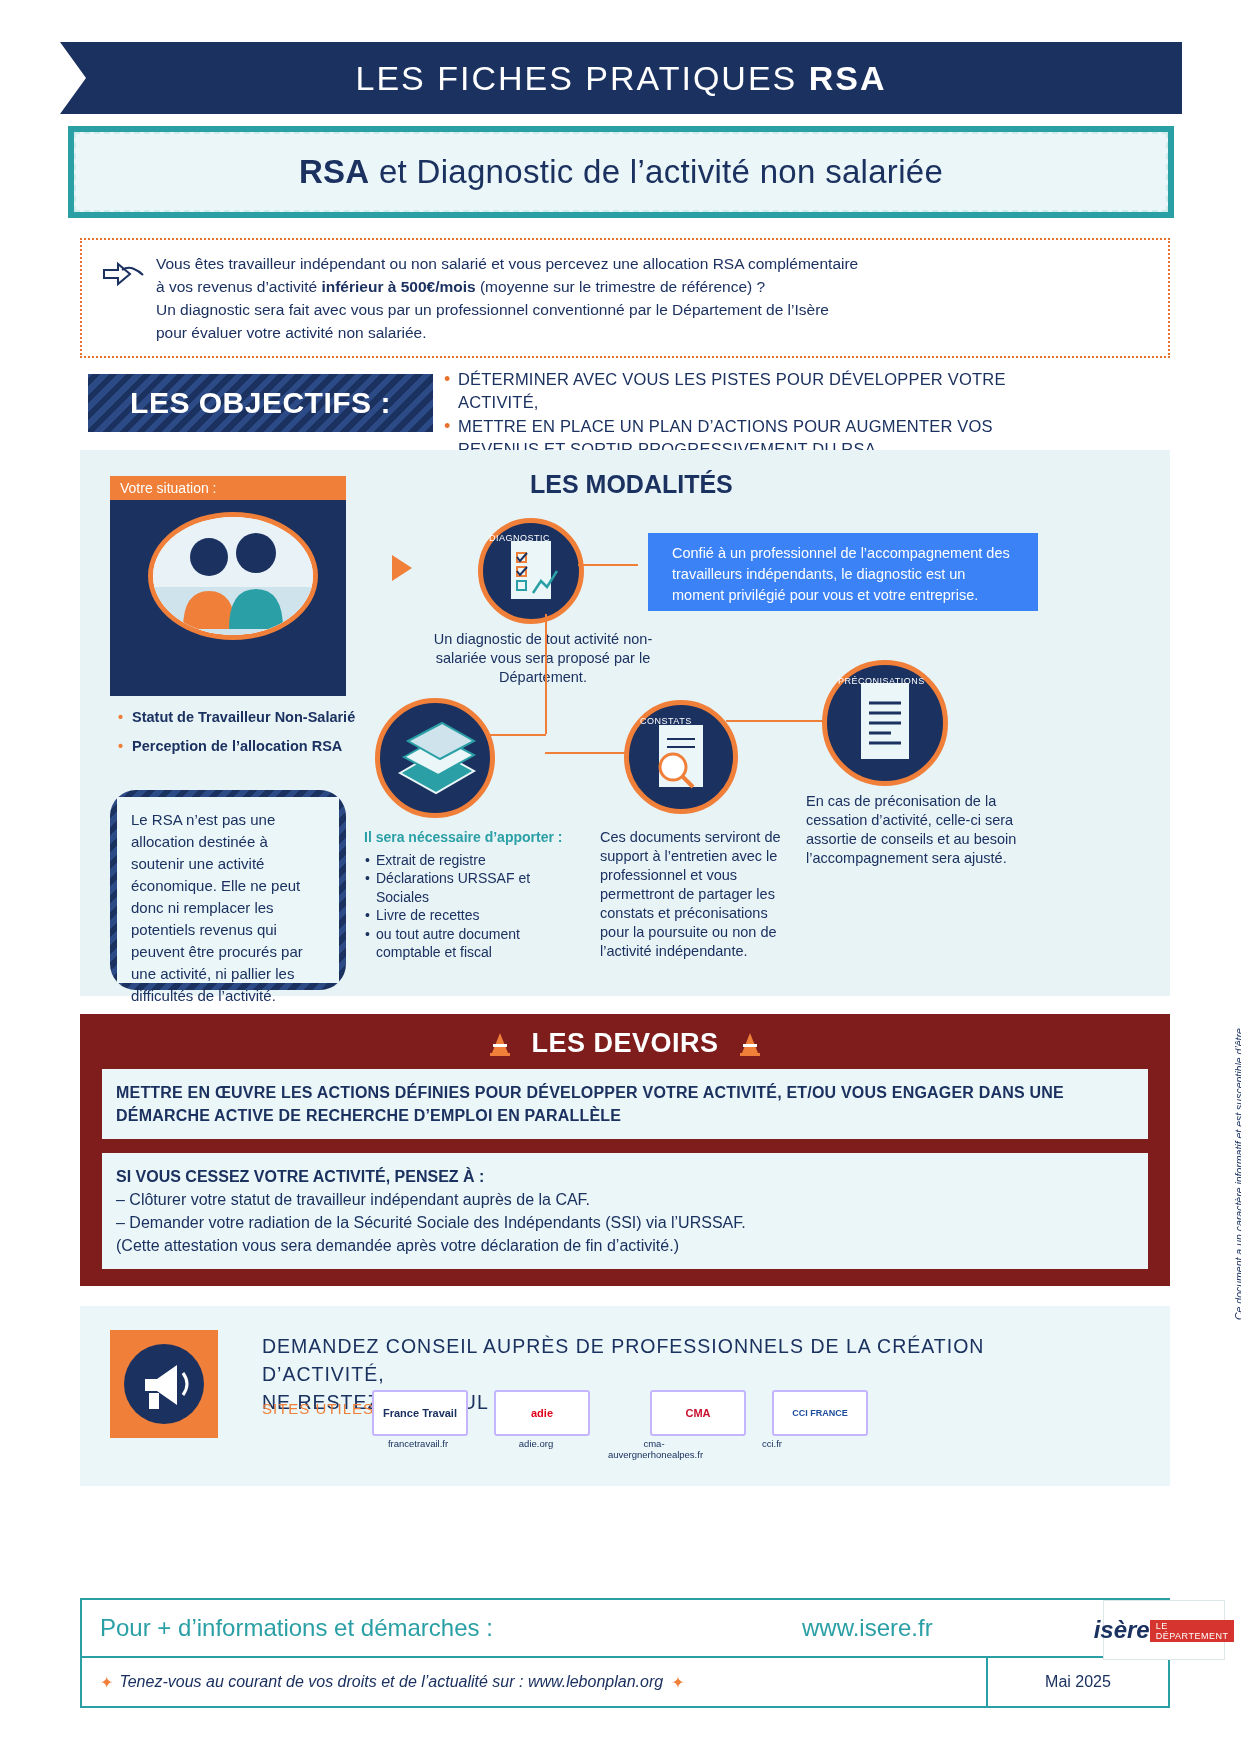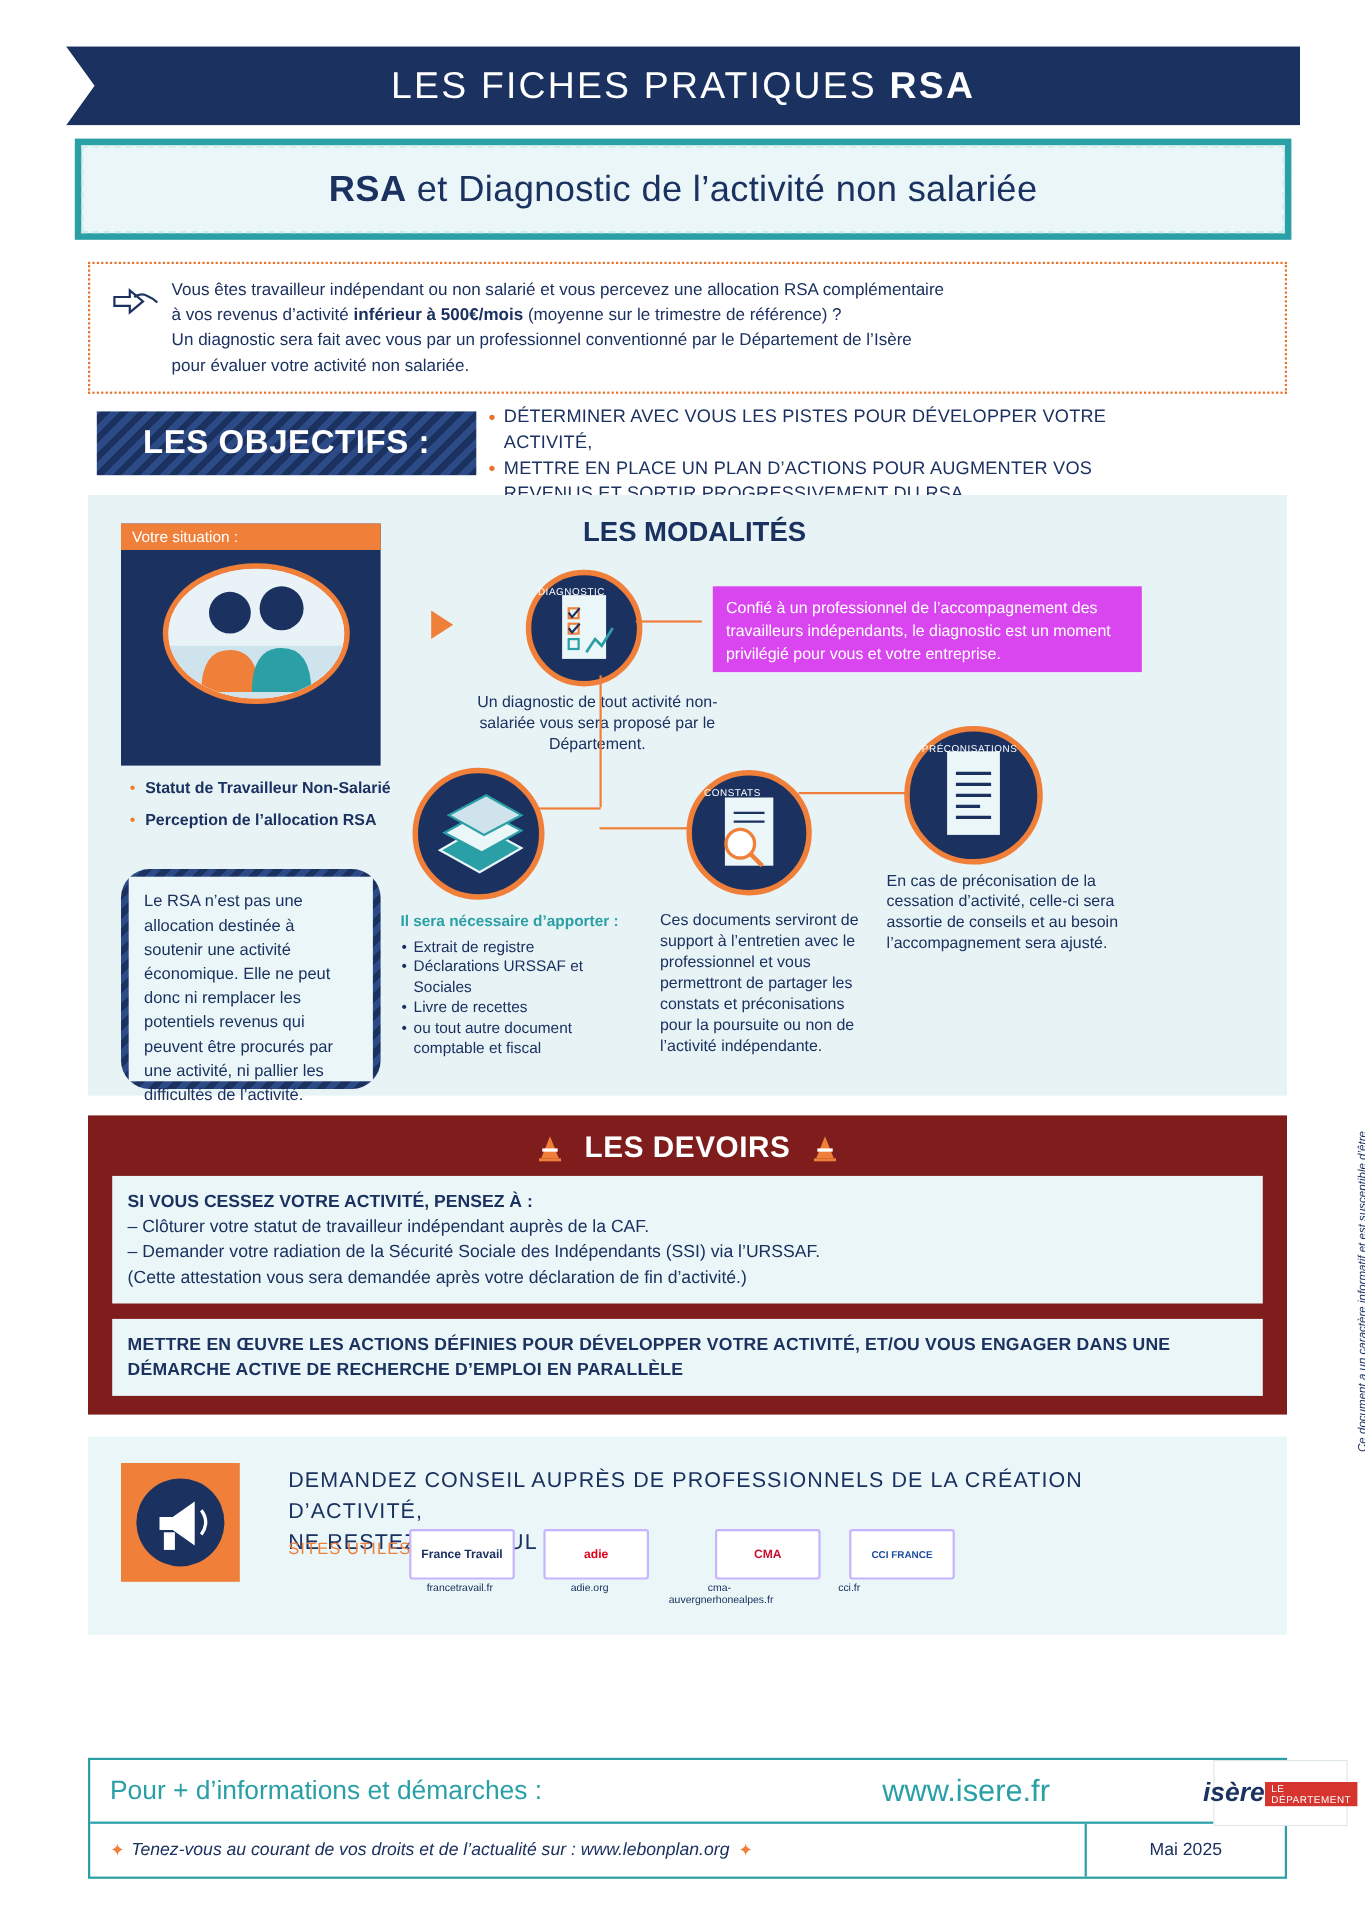--- a/index.html
+++ b/index.html
@@ -101,22 +101,22 @@
     font-size:15px;line-height:22px;color:#1b3160;
   }
 
   
   .circ{
     position:absolute;border-radius:50%;border:5px solid #ef7f39;background:#1b3160;
     display:flex;align-items:center;justify-content:center;
   }
   .cap{position:absolute;font-size:14.5px;line-height:19px;color:#1b3160;}
   .orange-box{
-    position:absolute;background:#d946ef;color:#fff;font-size:14.5px;line-height:21px;
-    padding:10px 12px;box-sizing:border-box;
+    position:absolute;background:#3b82f6;color:#fff;font-size:14.5px;line-height:21px;
+    padding:10px 24px;box-sizing:border-box;
   }
   .tiny-label{font-size:9px;color:#fff;letter-spacing:.5px;}
 
   .arrow-right{
     position:absolute;width:0;height:0;border-top:13px solid transparent;
     border-bottom:13px solid transparent;border-left:20px solid #ef7f39;
   }
   .conn{position:absolute;border:2px solid #ef7f39;}
 
   .teal-list{
@@ -167,21 +167,21 @@
   .logo-caps{position:absolute;left:372px;top:1438px;display:flex;gap:26px;}
   .logo-caps div{width:92px;text-align:center;font-size:9.5px;color:#1b3160;}
 
   
   .footer{
     position:absolute;left:80px;top:1598px;width:1090px;height:110px;
     border:2px solid #2aa0a6;box-sizing:border-box;
   }
   .f-row1{height:56px;display:flex;align-items:center;position:relative;}
   .f-info{margin-left:18px;font-size:24px;color:#2aa0a6;}
-  .f-url{position:absolute;left:720px;font-size:28px;color:#2aa0a6;}
+  .f-url{position:absolute;left:720px;font-size:24px;color:#2aa0a6;}
   .f-div{height:2px;background:#2aa0a6;}
   .f-row2{height:48px;display:flex;align-items:center;position:relative;}
   .f-keep{margin-left:24px;font-size:16px;font-style:italic;color:#1b3160;}
   .f-date{
     position:absolute;right:0;top:0;height:100%;width:180px;border-left:2px solid #2aa0a6;
     display:flex;align-items:center;justify-content:center;font-size:16px;color:#1b3160;
   }
   .isere-logo{
     position:absolute;right:16px;top:1600px;width:120px;height:58px;background:#fff;
     border:1px solid #dfe6ea;display:flex;align-items:center;justify-content:center;
@@ -336,27 +336,27 @@
         <rect x="4" y="12" width="14" height="3" fill="#fff"></rect>
         <rect x="1" y="21" width="20" height="3" fill="#ef7f39"></rect>
       </svg>
       <span>LES DEVOIRS</span>
       <svg class="cone" width="22" height="24" viewBox="0 0 22 24">
         <path d="M11 1 L19 21 L3 21 Z" fill="#ef7f39"></path>
         <rect x="4" y="12" width="14" height="3" fill="#fff"></rect>
         <rect x="1" y="21" width="20" height="3" fill="#ef7f39"></rect>
       </svg>
     </h2>
+    <div class="dev-card b1">METTRE EN ŒUVRE LES ACTIONS DÉFINIES POUR DÉVELOPPER VOTRE ACTIVITÉ, ET/OU VOUS ENGAGER DANS UNE DÉMARCHE ACTIVE DE RECHERCHE D’EMPLOI EN PARALLÈLE</div>
     <div class="dev-card">
       <div class="l1">SI VOUS CESSEZ VOTRE ACTIVITÉ, PENSEZ À :</div>
       <div>– Clôturer votre statut de travailleur indépendant auprès de la CAF.</div>
       <div>– Demander votre radiation de la Sécurité Sociale des Indépendants (SSI) via l’URSSAF.</div>
       <div>(Cette attestation vous sera demandée après votre déclaration de fin d’activité.)</div>
     </div>
-    <div class="dev-card b1">METTRE EN ŒUVRE LES ACTIONS DÉFINIES POUR DÉVELOPPER VOTRE ACTIVITÉ, ET/OU VOUS ENGAGER DANS UNE DÉMARCHE ACTIVE DE RECHERCHE D’EMPLOI EN PARALLÈLE</div>
   </div>
 
   <div class="advice"></div>
   <div class="megabox">
     <svg viewBox="0 0 90 90" width="90" height="90">
       <circle cx="45" cy="45" r="40" fill="#1b3160"></circle>
       <path d="M26 40 h12 l20 -14 v40 l-20 -14 h-12 z" fill="#fff"></path>
       <rect x="30" y="54" width="10" height="16" fill="#fff"></rect>
       <path d="M64 34 q8 11 0 22" stroke="#fff" stroke-width="3" fill="none"></path>
     </svg>

